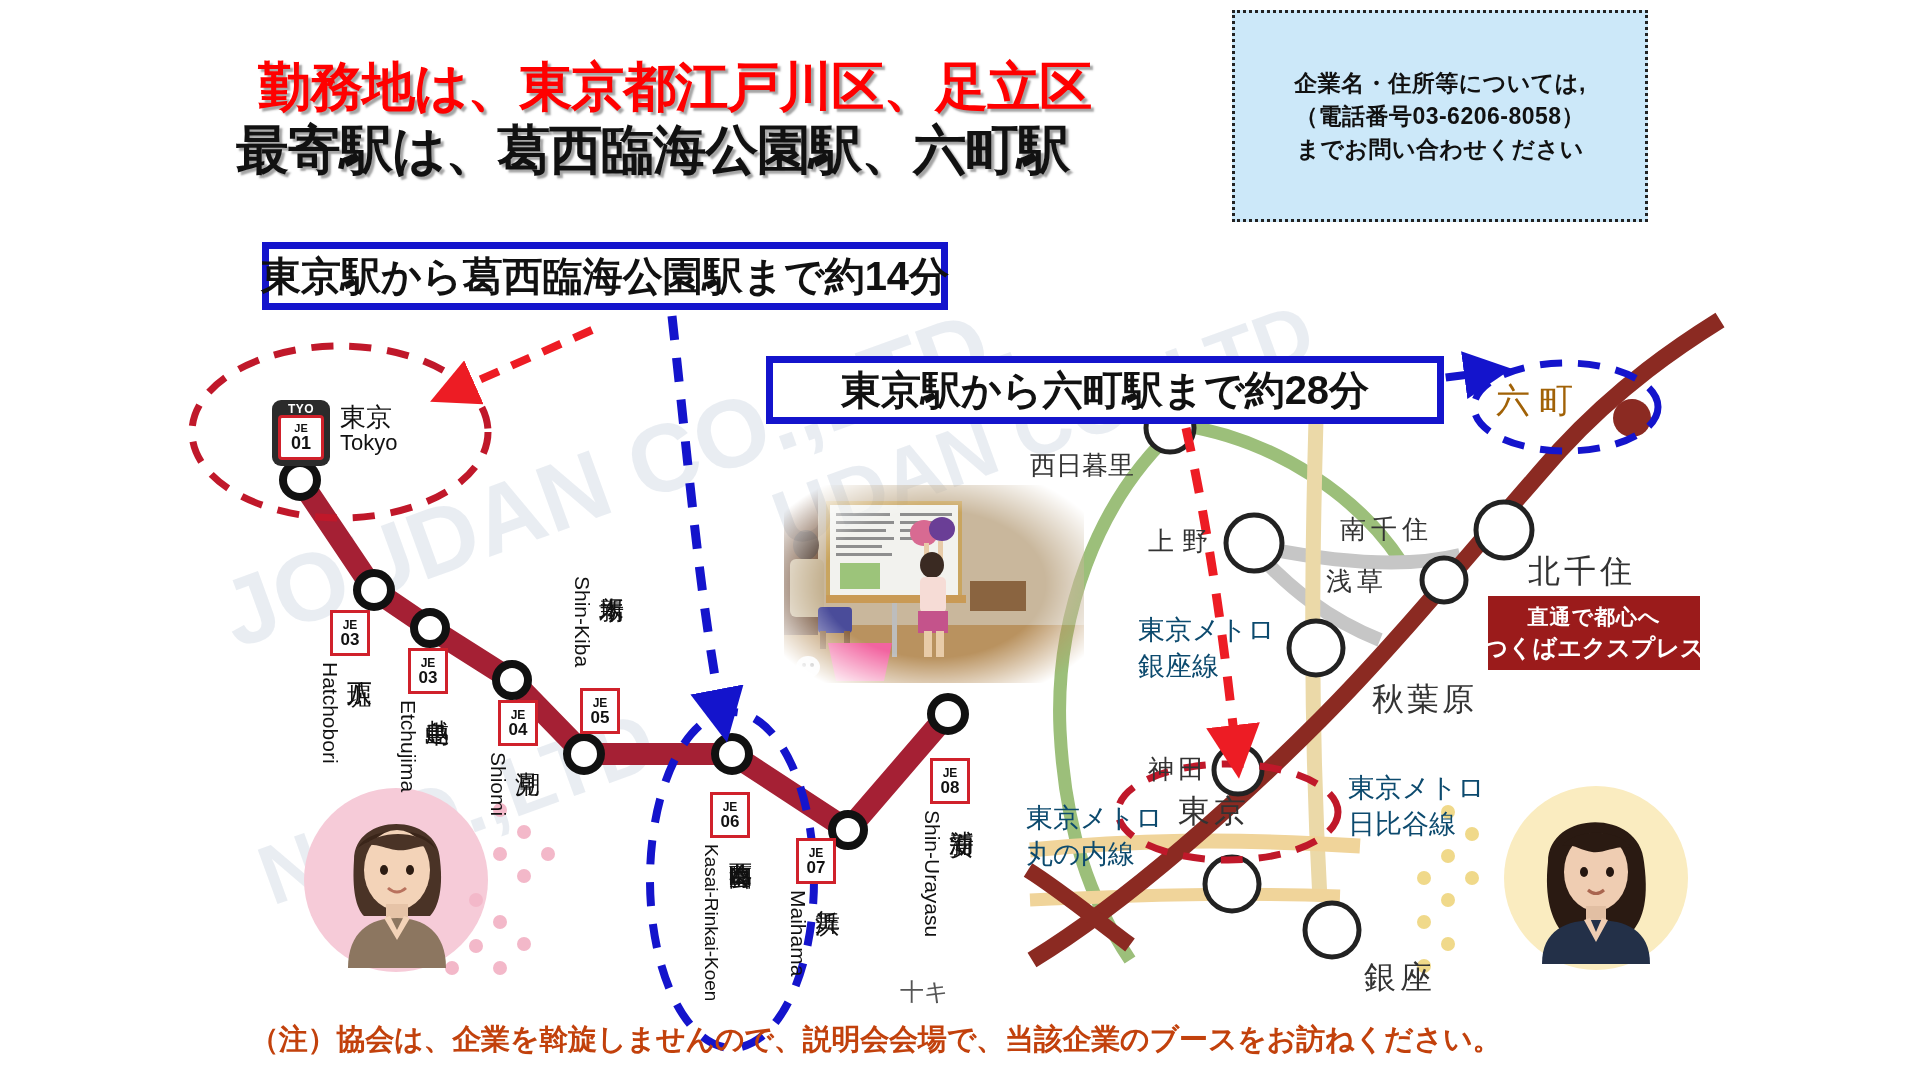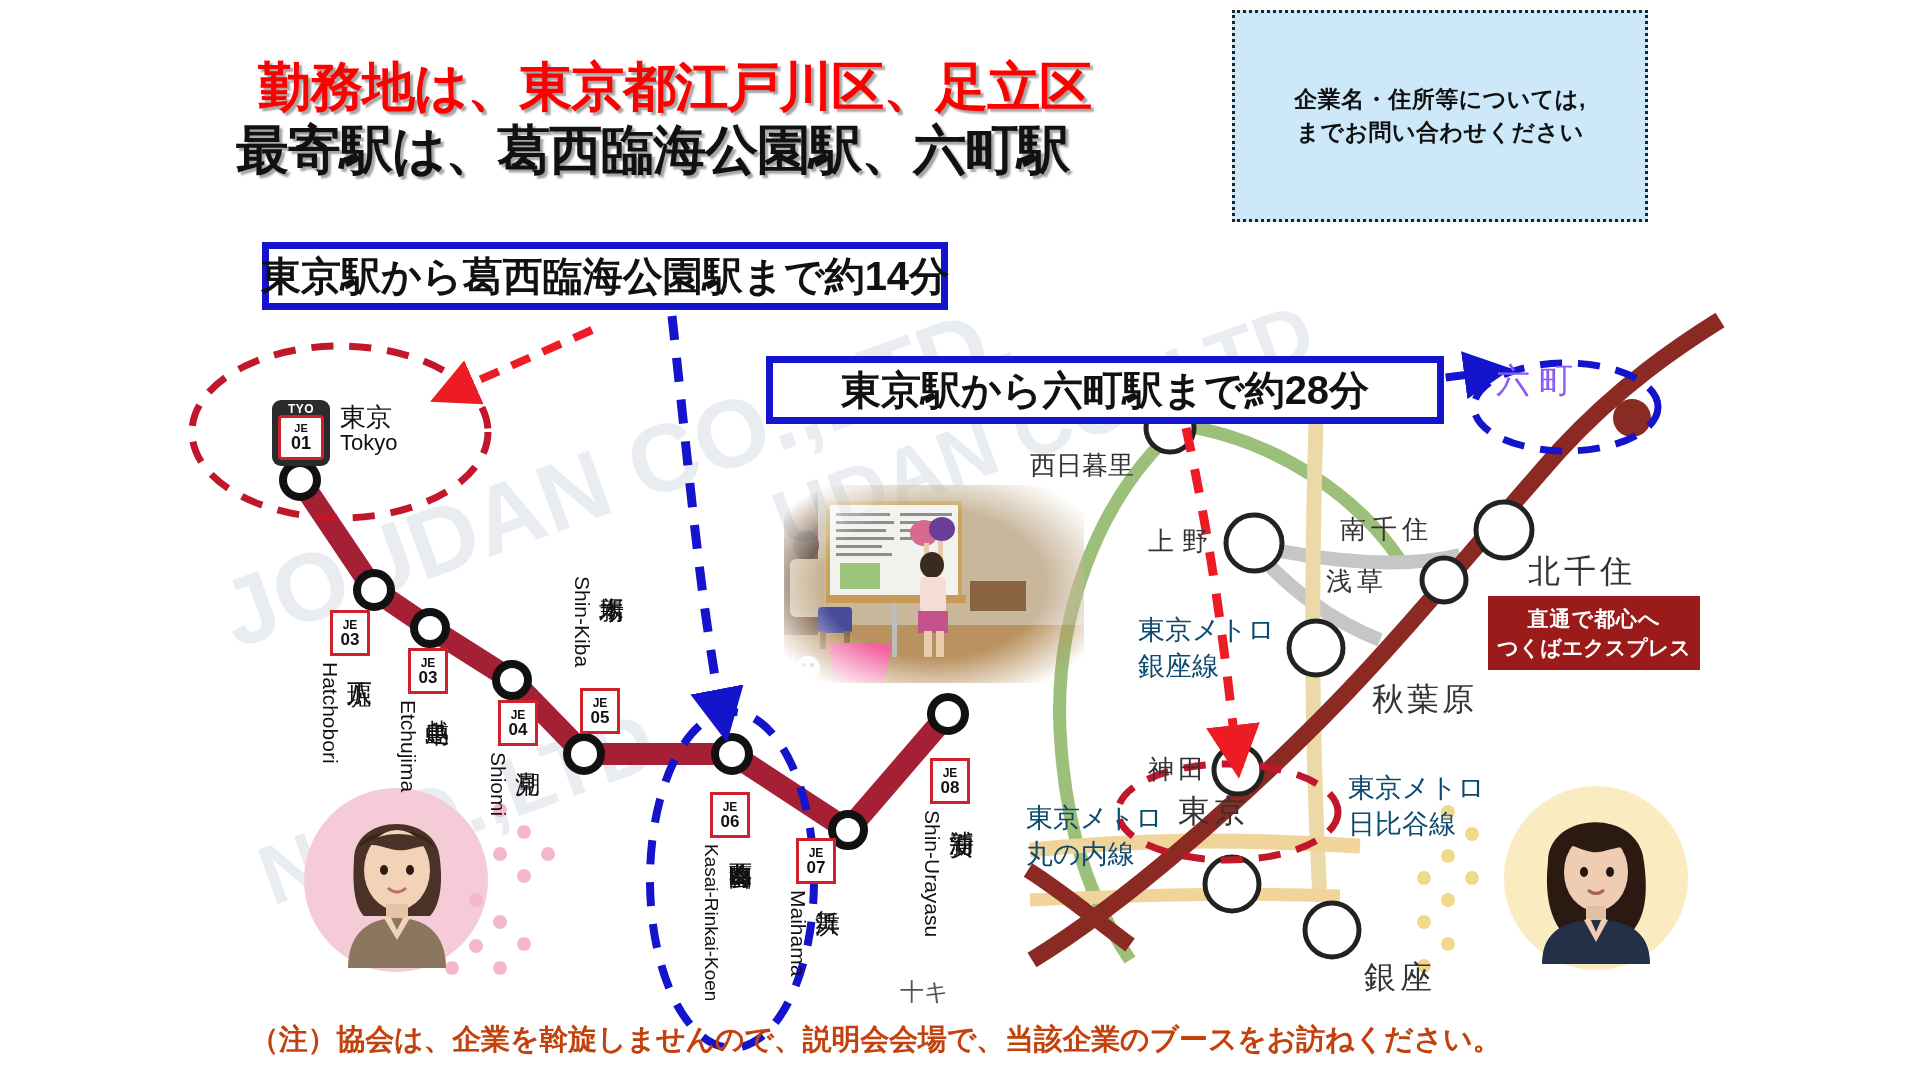--- a/index.html
+++ b/index.html
@@ -82,26 +82,26 @@
   .mlabel.sm { font-size:27px; color:#0c4a6e; }
   .mlabel.big { font-size:32px; letter-spacing:4px; }
 
   
   .tx-badge {
     position:absolute; left:1488px; top:596px; width:212px; height:74px;
     background:#9B1B1B; display:flex; flex-direction:column;
     align-items:center; justify-content:center; gap:1px;
   }
   .tx-badge .l1 { color:#fff; font-size:21px; font-weight:bold; letter-spacing:1px; white-space:nowrap; }
-  .tx-badge .l2 { color:#fff; font-size:21px; font-weight:bold; letter-spacing:0px; white-space:nowrap; }
+  .tx-badge .l2 { color:#fff; font-size:24px; font-weight:bold; letter-spacing:0px; white-space:nowrap; }
 
   
   .rokucho-txt {
-    position:absolute; left:1496px; top:358px; font-size:34px;
-    color:#8b5cf6; letter-spacing:9px; font-family:"Liberation Serif","DejaVu Serif",serif;
+    position:absolute; left:1496px; top:378px; font-size:34px;
+    color:#a16207; letter-spacing:9px; font-family:"Liberation Serif","DejaVu Serif",serif;
   }
 
   
   .photo { position:absolute; overflow:hidden; }
   #photo-event { left:784px; top:485px; width:300px; height:198px; }
   #photo-person-left { left:296px; top:790px; width:200px; height:180px; border-radius:0; }
   #photo-person-right { left:1500px; top:790px; width:190px; height:175px; }
 
   
   .bottom-note {
@@ -122,20 +122,21 @@
 <div class="wm" style="left:250px; top:760px; font-size:84px;">N CO.,LTD</div>
 <div class="wm" style="left:760px; top:380px; font-size:80px;">UDAN CO.,LTD</div>
 
 <div class="title-wrap">
   <div class="title-line1">勤務地は、東京都江戸川区、足立区</div>
   <div class="title-line2">最寄駅は、葛西臨海公園駅、六町駅</div>
 </div>
 
 <div class="info-box">
   <div class="ln">企業名・住所等については,</div>
+  <div class="ln">（電話番号03-6206-8058）</div>
   <div class="ln">までお問い合わせください</div>
 </div>
 
 <svg class="map-canvas" viewBox="0 0 1920 1080">
 
   <circle cx="396" cy="880" r="92" fill="#F6CBD8"></circle>
   <circle cx="1596" cy="878" r="92" fill="#FAECC0"></circle>
 
   <g fill="#F3B8C9">
     <circle cx="500" cy="810" r="7"></circle>

